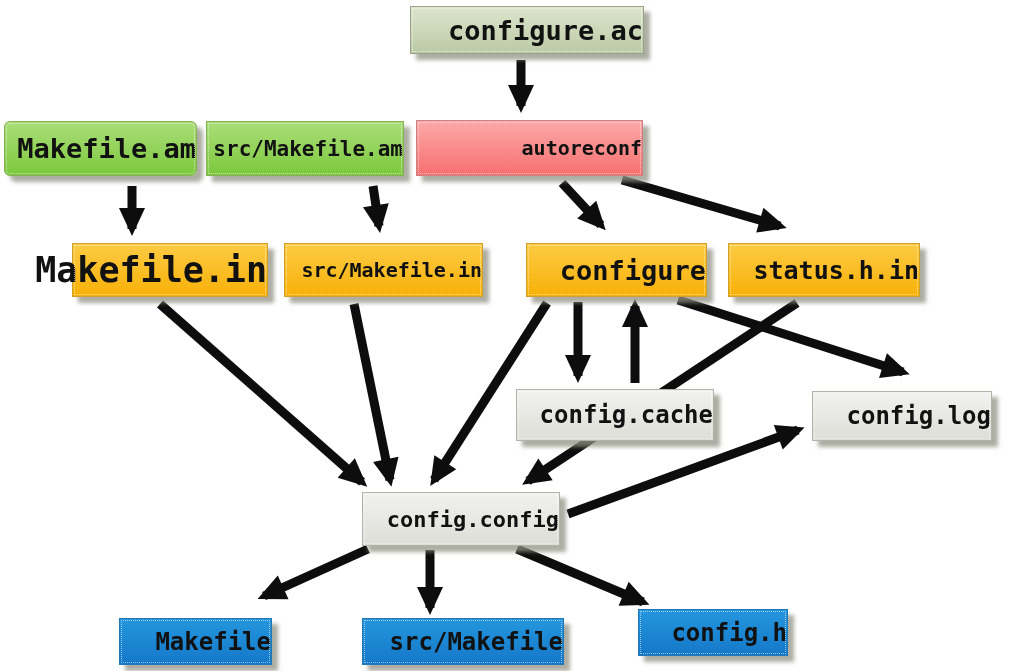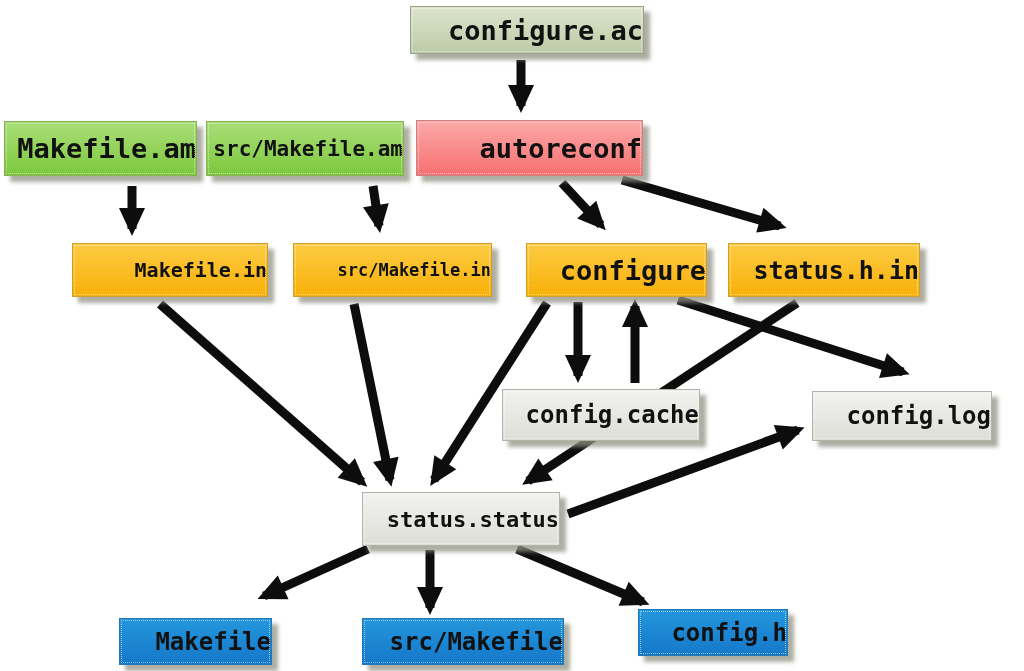--- a/index.html
+++ b/index.html
@@ -49,49 +49,49 @@
       <line x1="797" y1="303" x2="528" y2="481" stroke="#0d0d0d" stroke-width="9" marker-end="url(#ah)"></line>
       <line x1="568" y1="514" x2="798" y2="430" stroke="#0d0d0d" stroke-width="9" marker-end="url(#ah)"></line>
       <line x1="368" y1="549" x2="264" y2="596" stroke="#0d0d0d" stroke-width="9" marker-end="url(#ah)"></line>
       <line x1="430" y1="550" x2="430" y2="608" stroke="#0d0d0d" stroke-width="9" marker-end="url(#ah)"></line>
       <line x1="517" y1="549" x2="643" y2="602" stroke="#0d0d0d" stroke-width="9" marker-end="url(#ah)"></line>
     </svg>
   <div id="node-layer">
       <div class="node" style="left: 410px; top: 6px; width: 232px; height: 46px; font-size: 27px; background: linear-gradient(rgb(221, 229, 205), rgb(188, 202, 166)); border-color: rgb(152, 163, 135);">
         <span>configure.ac</span>
       </div>
-      <div class="node" style="left: 4px; top: 121px; width: 191px; height: 53px; font-size: 27px; background: linear-gradient(rgb(170, 222, 120), rgb(124, 200, 61)); border-color: rgb(134, 176, 85);">
+      <div class="node" style="left: 4px; top: 121px; width: 191px; height: 53px; font-size: 27px; background: linear-gradient(rgb(170, 222, 120), rgb(124, 200, 61)); border-color: rgb(134, 176, 85); border-radius: 6px;">
         <span>Makefile.am</span>
       </div>
       <div class="node" style="left: 206px; top: 121px; width: 196px; height: 53px; font-size: 21px; background: linear-gradient(rgb(170, 222, 120), rgb(124, 200, 61)); border-color: rgb(134, 176, 85);">
         <span>src/Makefile.am</span>
       </div>
-      <div class="node" style="left: 416px; top: 120px; width: 225px; height: 54px; font-size: 27px; background: linear-gradient(rgb(251, 168, 168), rgb(247, 112, 112)); border-color: rgb(207, 128, 128);">
+      <div class="node" style="left: 416px; top: 120px; width: 225px; height: 54px; font-size: 20px; background: linear-gradient(rgb(251, 168, 168), rgb(247, 112, 112)); border-color: rgb(207, 128, 128);">
         <span>autoreconf</span>
       </div>
-      <div class="node" style="left: 72px; top: 243px; width: 194px; height: 52px; font-size: 20px; background: linear-gradient(rgb(253, 203, 68), rgb(248, 177, 8)); border-color: rgb(207, 161, 42);">
+      <div class="node" style="left: 72px; top: 243px; width: 194px; height: 52px; font-size: 35px; background: linear-gradient(rgb(253, 203, 68), rgb(248, 177, 8)); border-color: rgb(207, 161, 42);">
         <span>Makefile.in</span>
       </div>
-      <div class="node" style="left: 293px; top: 243px; width: 197px; height: 52px; font-size: 17px; background: linear-gradient(rgb(253, 203, 68), rgb(248, 177, 8)); border-color: rgb(207, 161, 42);">
+      <div class="node" style="left: 284px; top: 243px; width: 197px; height: 52px; font-size: 20px; background: linear-gradient(rgb(253, 203, 68), rgb(248, 177, 8)); border-color: rgb(207, 161, 42);">
         <span>src/Makefile.in</span>
       </div>
       <div class="node" style="left: 526px; top: 243px; width: 179px; height: 52px; font-size: 27px; background: linear-gradient(rgb(253, 203, 68), rgb(248, 177, 8)); border-color: rgb(207, 161, 42);">
         <span>configure</span>
       </div>
       <div class="node" style="left: 728px; top: 243px; width: 190px; height: 52px; font-size: 25px; background: linear-gradient(rgb(253, 203, 68), rgb(248, 177, 8)); border-color: rgb(207, 161, 42);">
         <span>status.h.in</span>
       </div>
-      <div class="node" style="left: 502px; top: 389px; width: 196px; height: 50px; font-size: 24px; background: linear-gradient(rgb(241, 241, 239), rgb(222, 222, 216)); border-color: rgb(179, 179, 170);">
+      <div class="node" style="left: 516px; top: 389px; width: 196px; height: 50px; font-size: 24px; background: linear-gradient(rgb(241, 241, 239), rgb(222, 222, 216)); border-color: rgb(179, 179, 170);">
         <span>config.cache</span>
       </div>
       <div class="node" style="left: 812px; top: 391px; width: 178px; height: 48px; font-size: 24px; background: linear-gradient(rgb(241, 241, 239), rgb(222, 222, 216)); border-color: rgb(179, 179, 170);">
         <span>config.log</span>
       </div>
       <div class="node" style="left: 362px; top: 492px; width: 196px; height: 52px; font-size: 22px; background: linear-gradient(rgb(241, 241, 239), rgb(222, 222, 216)); border-color: rgb(179, 179, 170);">
-        <span>status.status</span>
+        <span>config.config</span>
       </div>
       <div class="node" style="left: 119px; top: 618px; width: 151px; height: 45px; font-size: 24px; background: linear-gradient(rgb(36, 150, 221), rgb(21, 120, 201)); border-color: rgb(34, 119, 181);">
         <span>Makefile</span>
       </div>
       <div class="node" style="left: 362px; top: 618px; width: 200px; height: 45px; font-size: 24px; background: linear-gradient(rgb(36, 150, 221), rgb(21, 120, 201)); border-color: rgb(34, 119, 181);">
         <span>src/Makefile</span>
       </div>
       <div class="node" style="left: 638px; top: 609px; width: 148px; height: 45px; font-size: 24px; background: linear-gradient(rgb(36, 150, 221), rgb(21, 120, 201)); border-color: rgb(34, 119, 181);">
         <span>config.h</span>
       </div>

